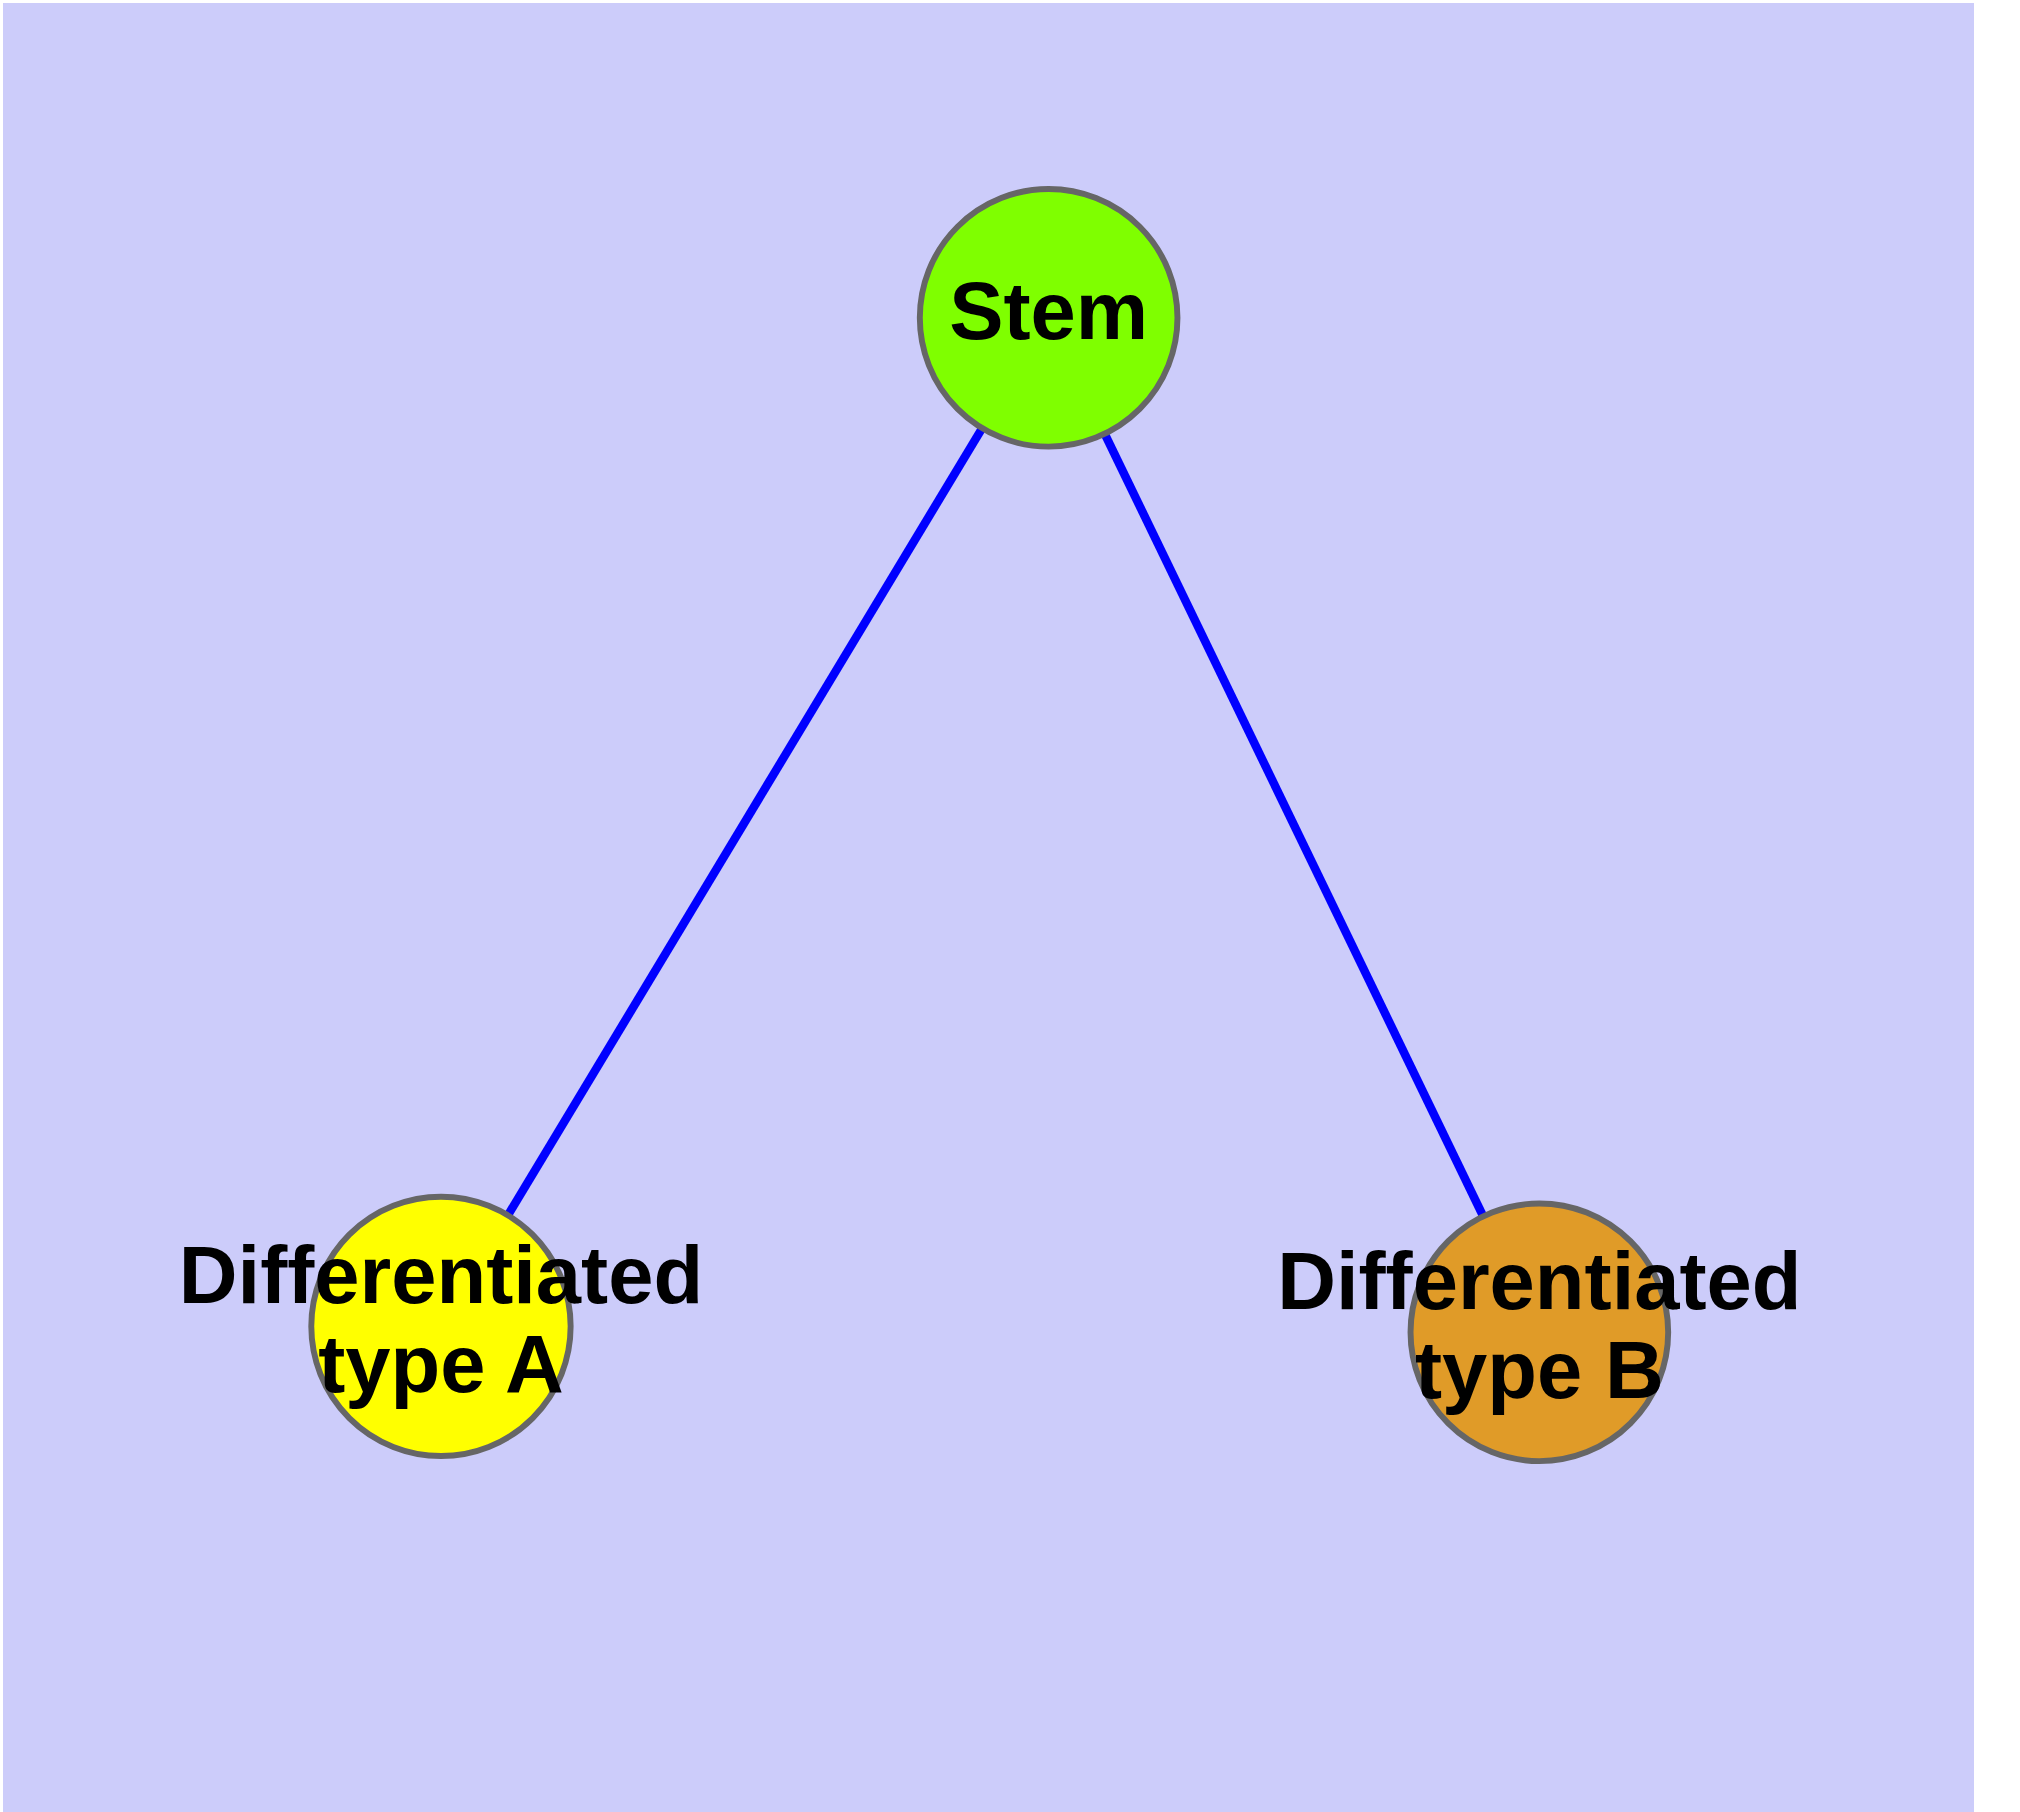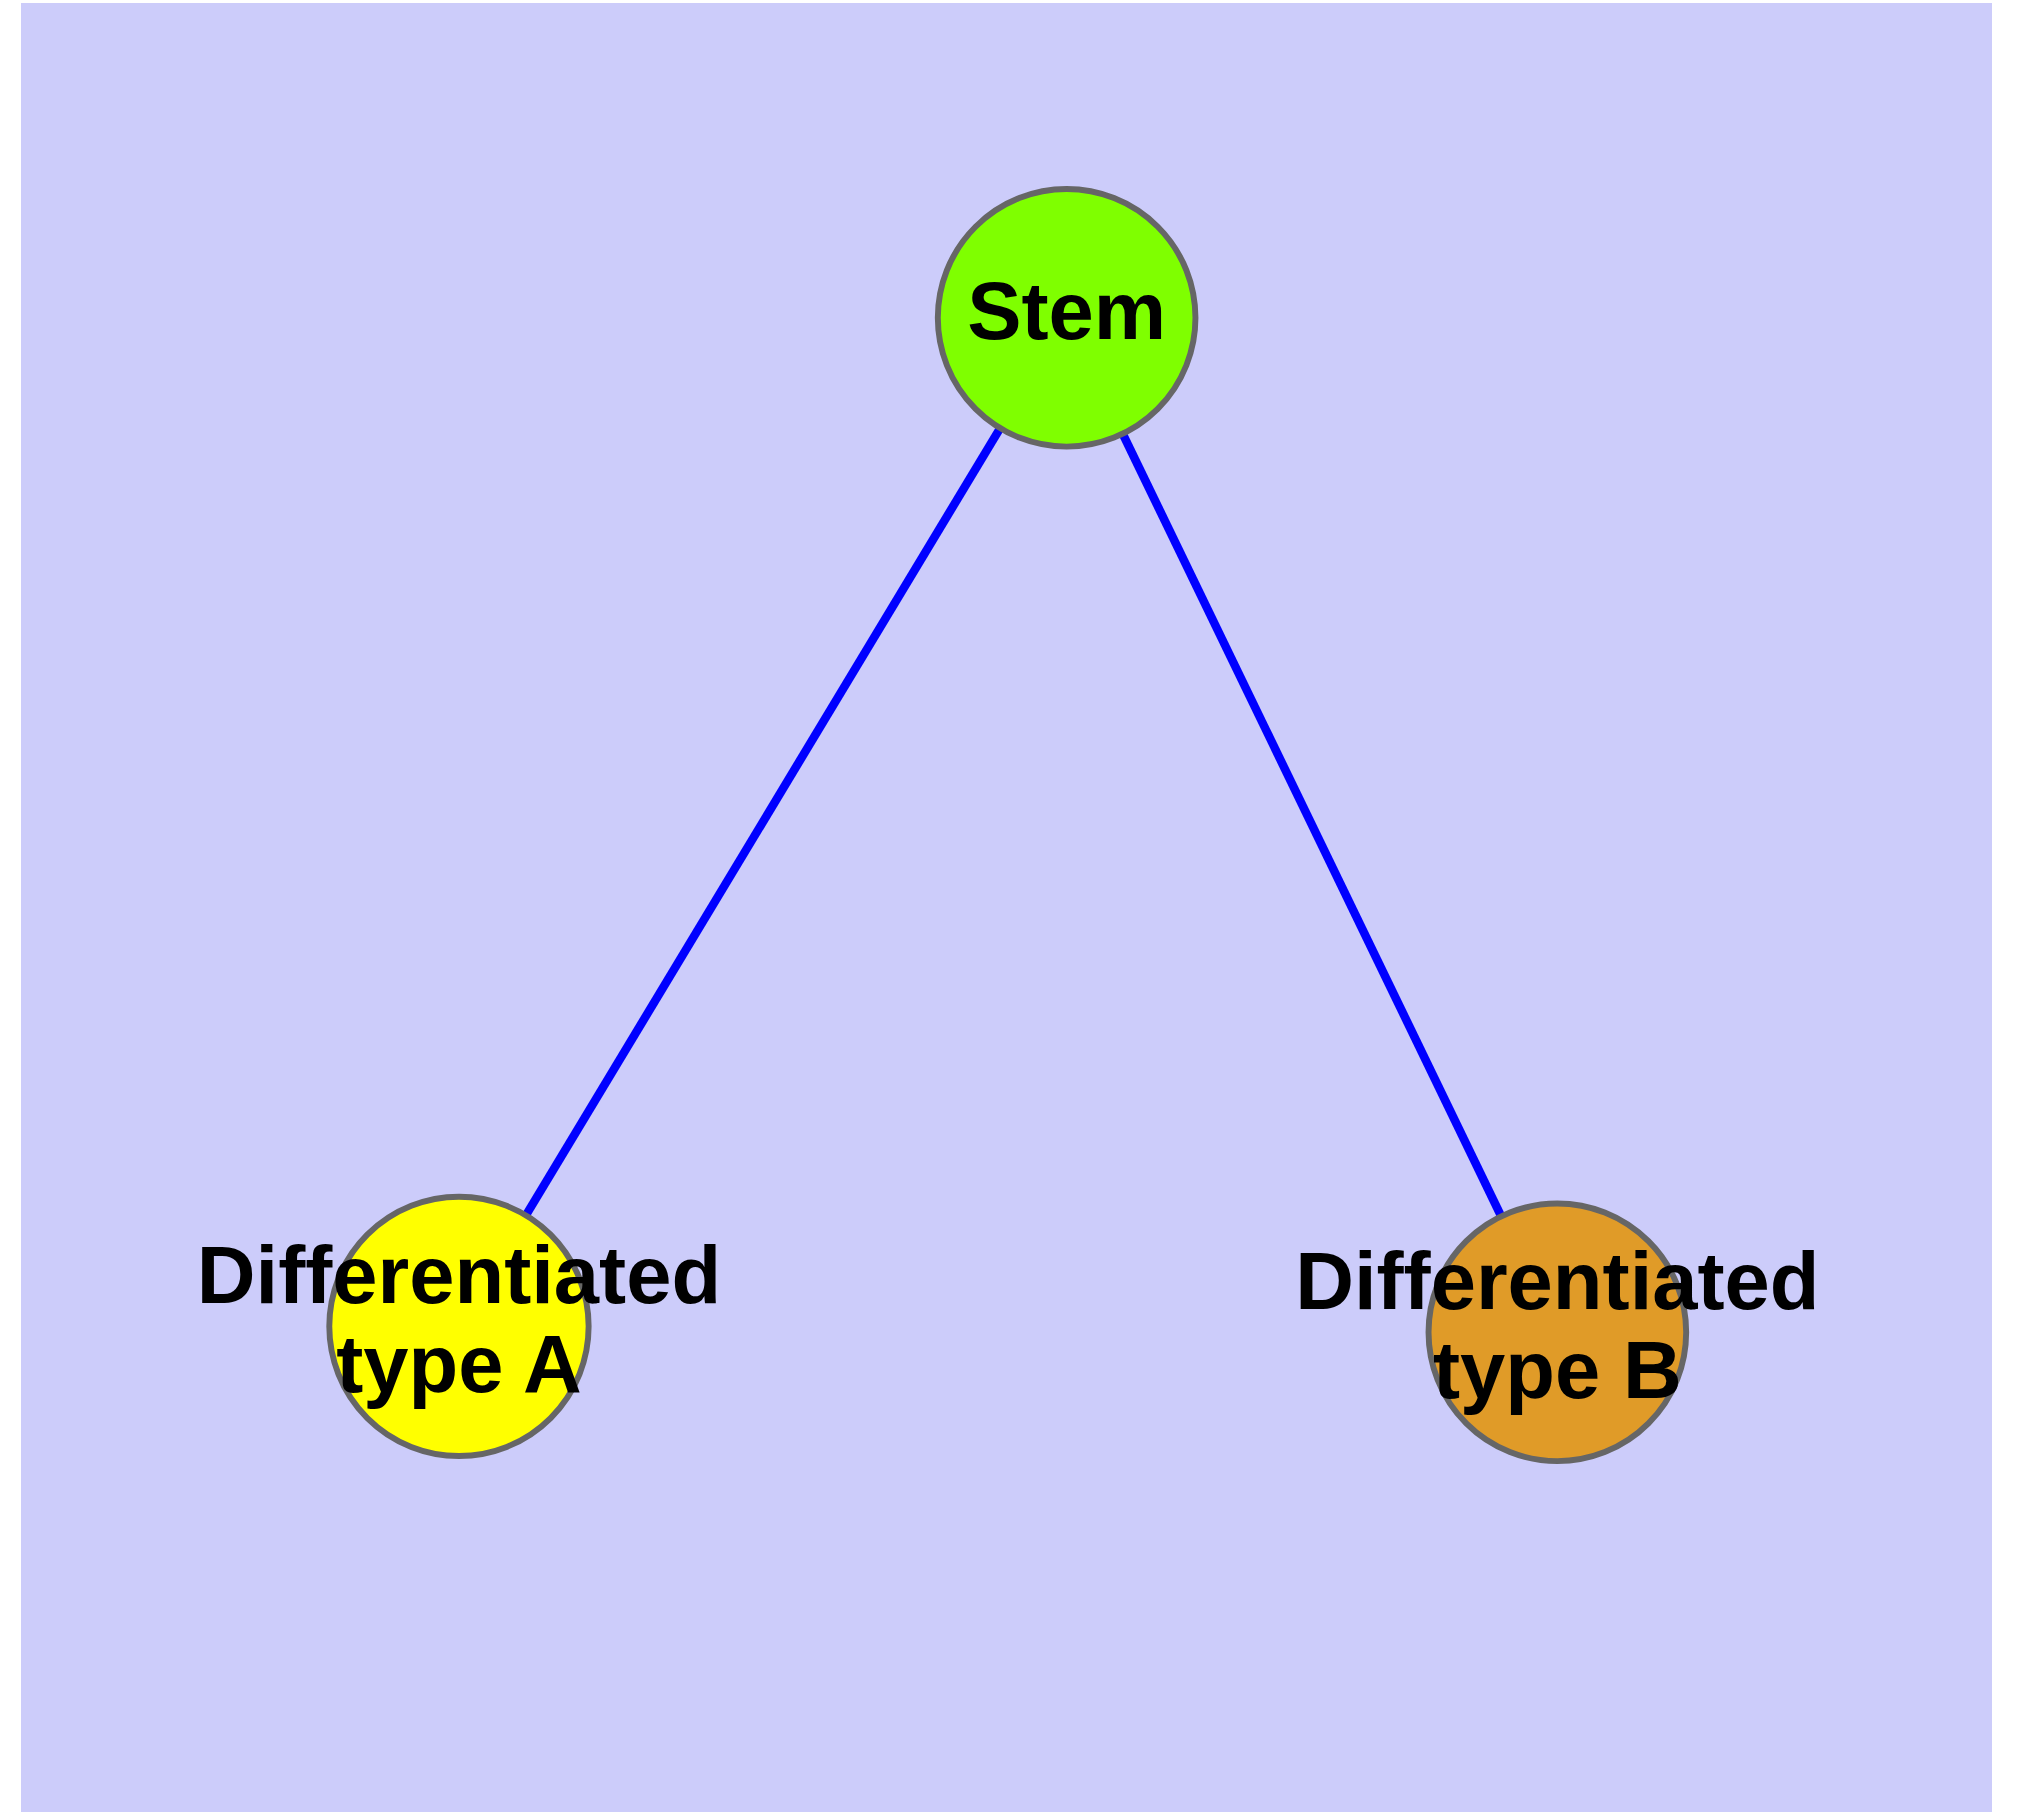--- a/index.html
+++ b/index.html
@@ -10,21 +10,20 @@
   }
   body {
     font-family: "Liberation Sans", sans-serif;
   }
   #canvas {
     position: relative;
     width: 1974px;
     height: 1812px;
     overflow: hidden;
     background: #ffffff;
-    margin-left: 18px;
   }
   #plot-bg {
     position: absolute;
     left: 3.4px;
     top: 3.4px;
     width: 2017px;
     height: 1809px;
     background: #ccccfa;
   }
   #graph-svg {

